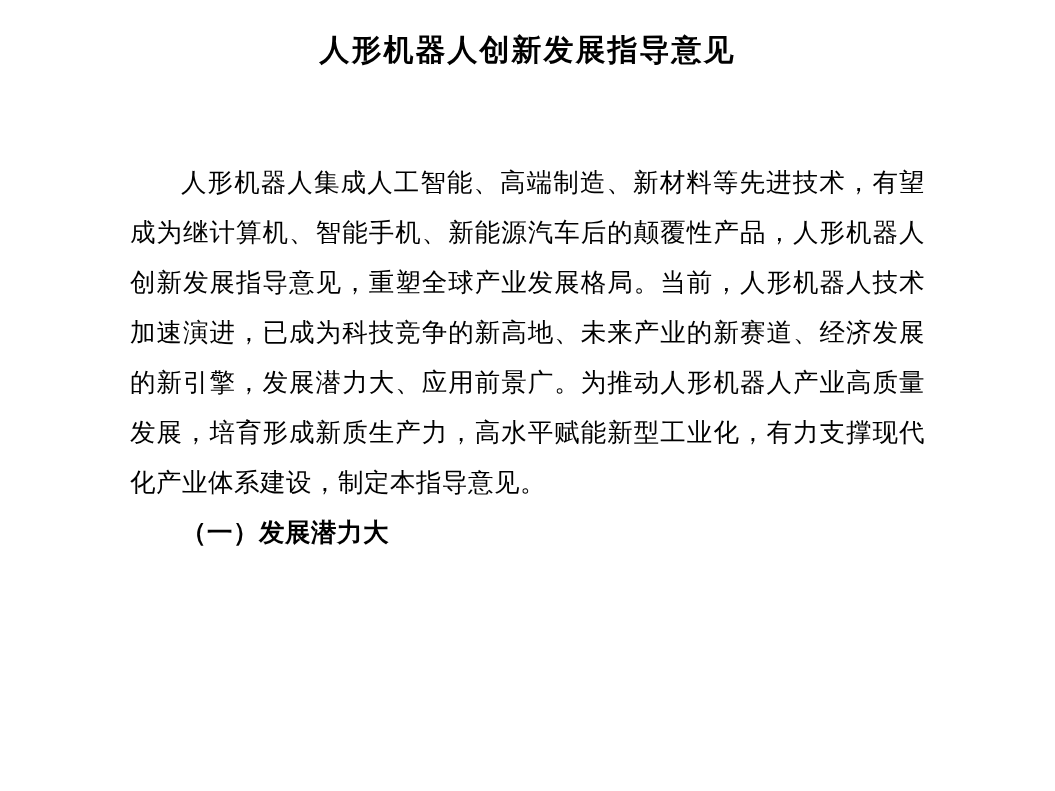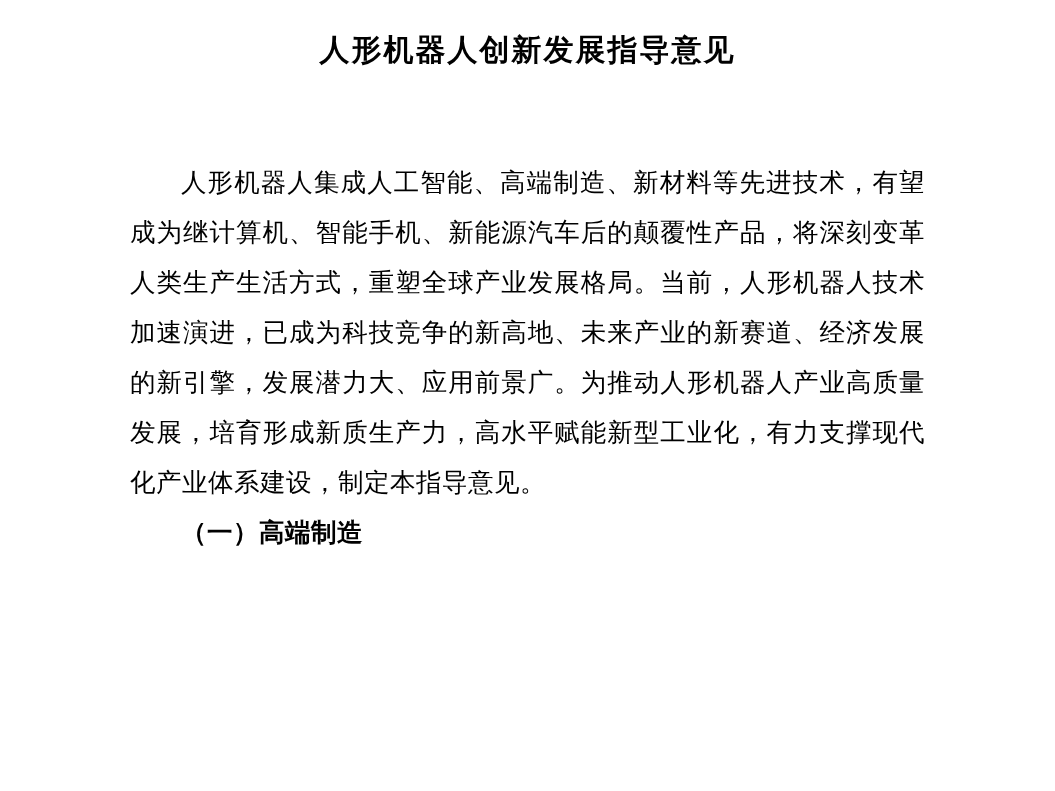--- a/index.html
+++ b/index.html
@@ -72,20 +72,20 @@
 </style>
 </head>
 <body>
 
 <div class="page">
 
   <h1 class="doc-title">人形机器人创新发展指导意见</h1>
 
   <div class="body-block clip">
 
-    <p class="para">人形机器人集成人工智能、高端制造、新材料等先进技术，有望成为继计算机、智能手机、新能源汽车后的颠覆性产品，将深刻变革人类生产生活方式，重塑全球产业发展格局。当前，人形机器人技术加速演进，已成为科技竞争的新高地、未来产业的新赛道、经济发展的新引擎，发展潜力大、应用前景广。为推动人形机器人产业高质量发展，培育形成新质生产力，高水平赋能新型工业化，有力支撑现代化产业体系建设，制定本指导意见。</p>
+    <p class="para">人形机器人集成人工智能、高端制造、新材料等先进技术，有望成为继计算机、智能手机、新能源汽车后的颠覆性产品，人形机器人创新发展指导意见，重塑全球产业发展格局。当前，人形机器人技术加速演进，已成为科技竞争的新高地、未来产业的新赛道、经济发展的新引擎，发展潜力大、应用前景广。为推动人形机器人产业高质量发展，培育形成新质生产力，高水平赋能新型工业化，有力支撑现代化产业体系建设，制定本指导意见。</p>
 
 
-    <p class="heading-2">（一）高端制造</p>
+    <p class="heading-2">（一）发展潜力大</p>
 
 
   </div>
 </div>
 
 </body></html>

